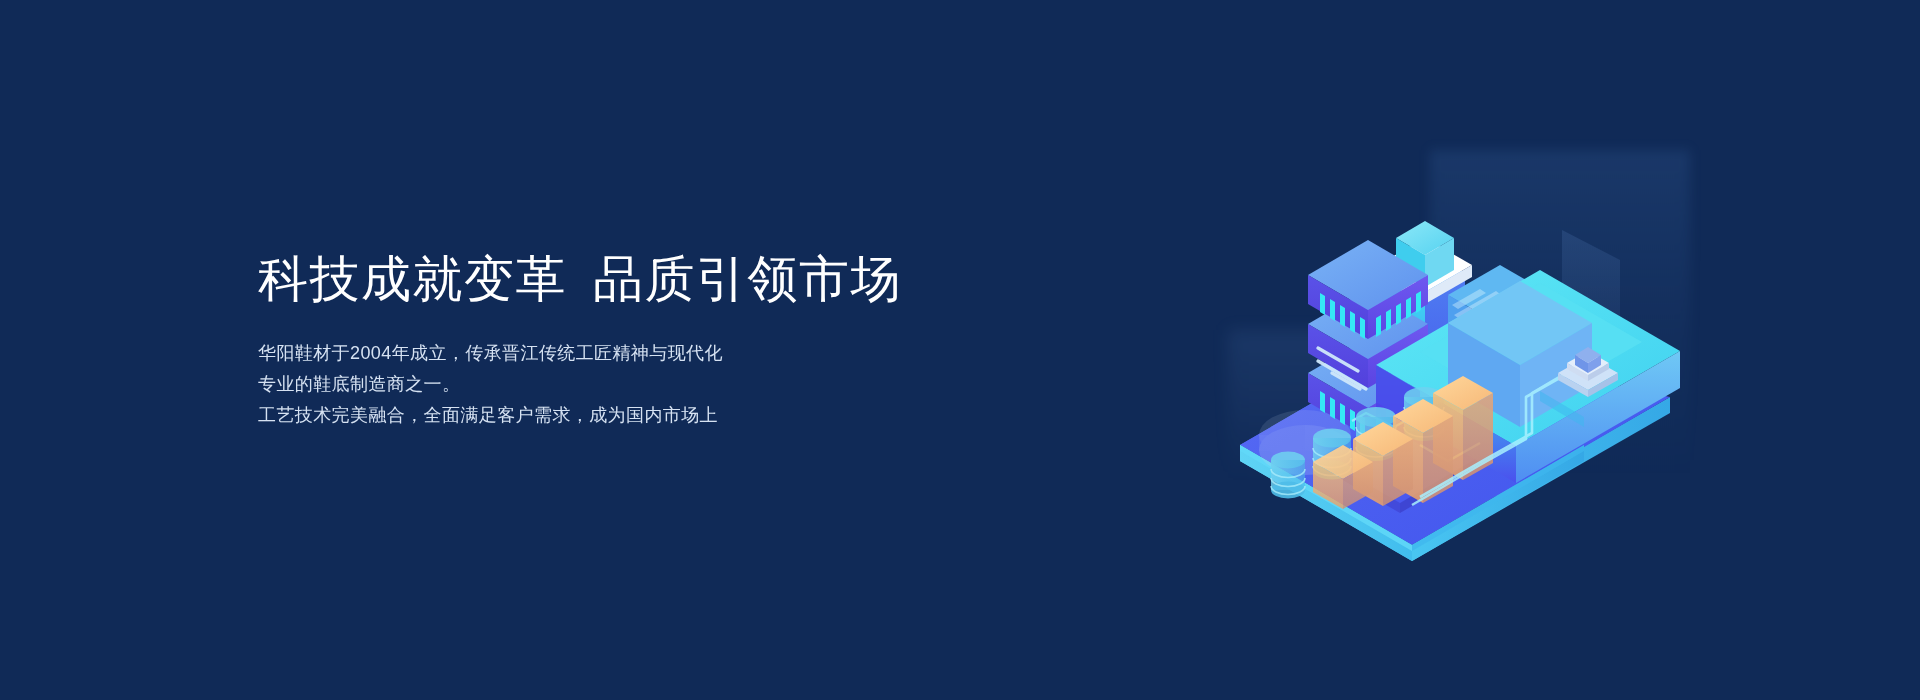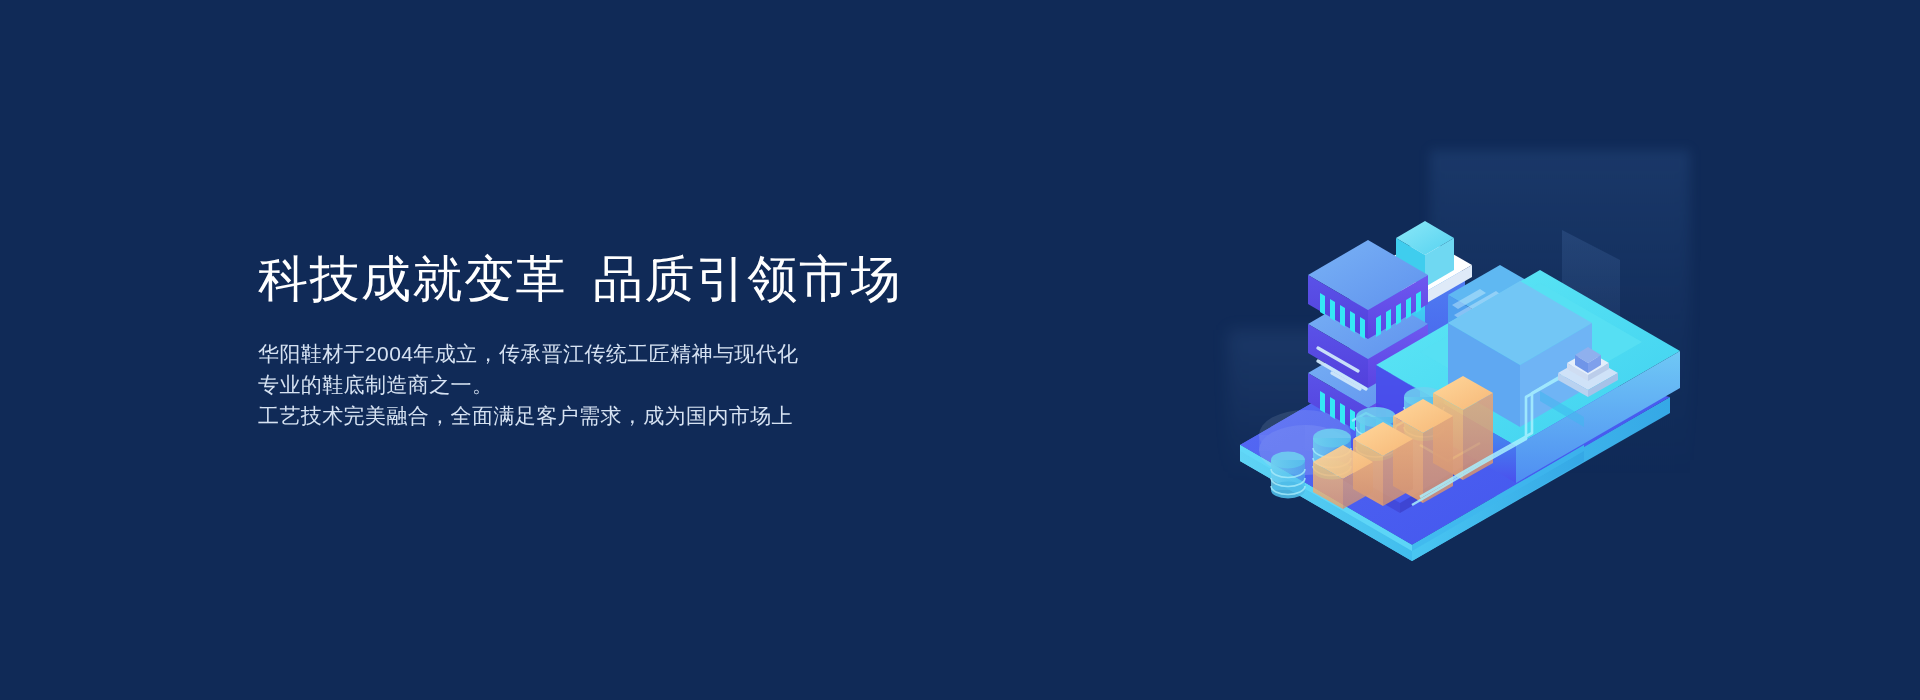--- a/index.html
+++ b/index.html
@@ -44,21 +44,21 @@
     font-size:50px;
     line-height:1.18;
     font-weight:400;
     color:#ffffff;
     letter-spacing:1.5px;
     white-space:nowrap;
   }
   .headline .seg-gap { display:inline-block; width:26px; }
   .paragraph {
     margin-top:29px;
-    font-size:21px;
+    font-size:18px;
     line-height:31px;
     color:#d6e2f2;
     letter-spacing:0.4px;
     max-width:520px;
   }
   .paragraph .pline { display:block; white-space:nowrap; }
 
   
   .illus {
     position:absolute;

